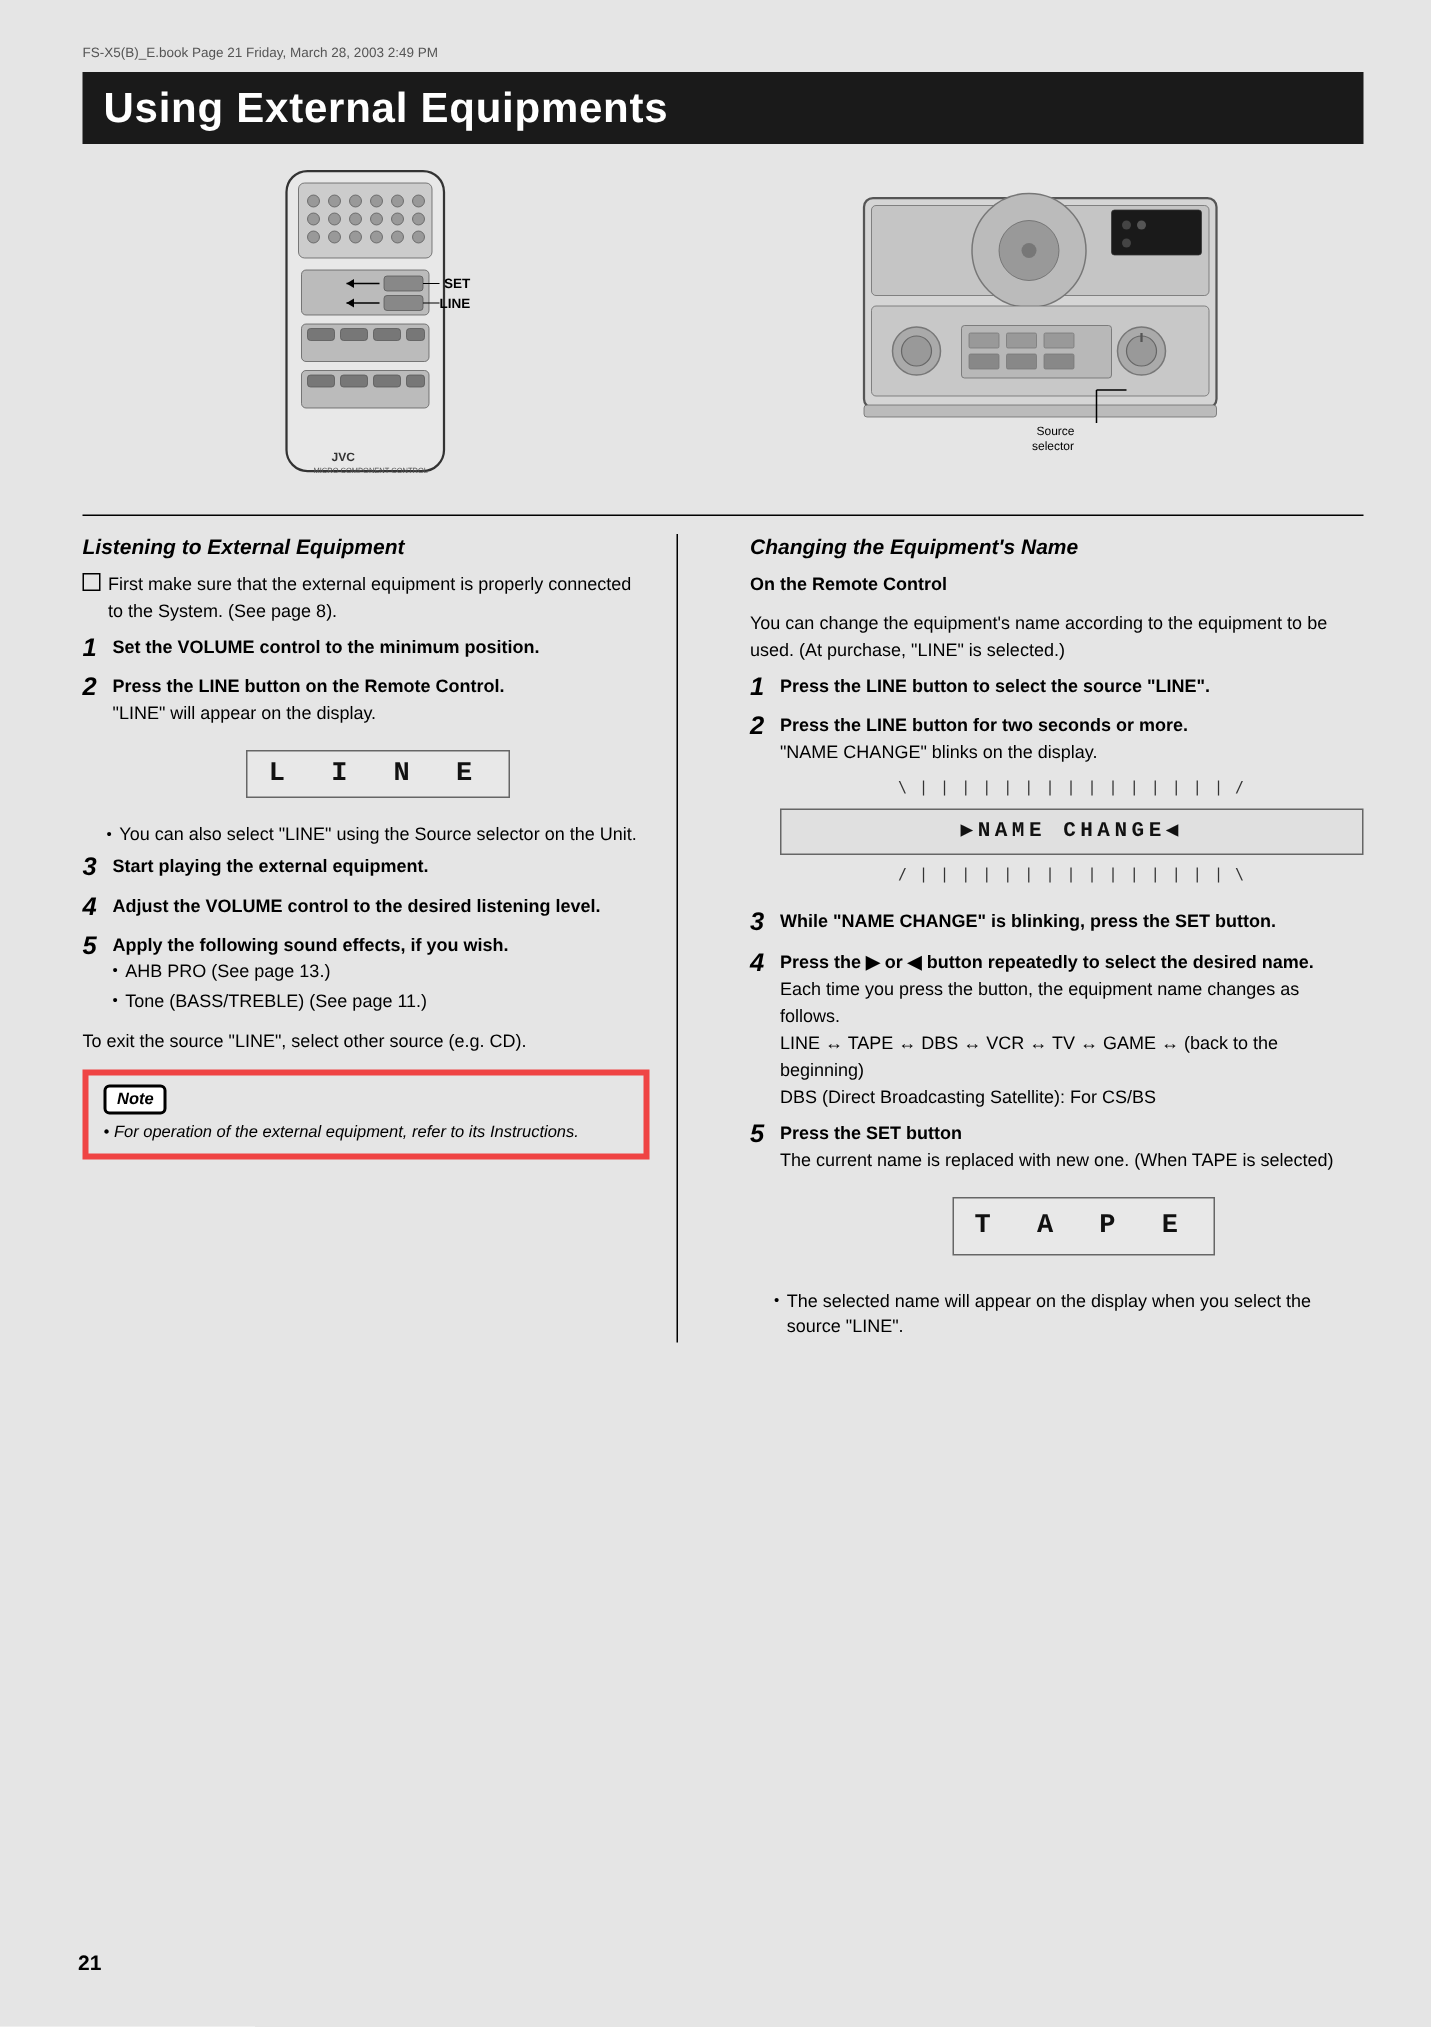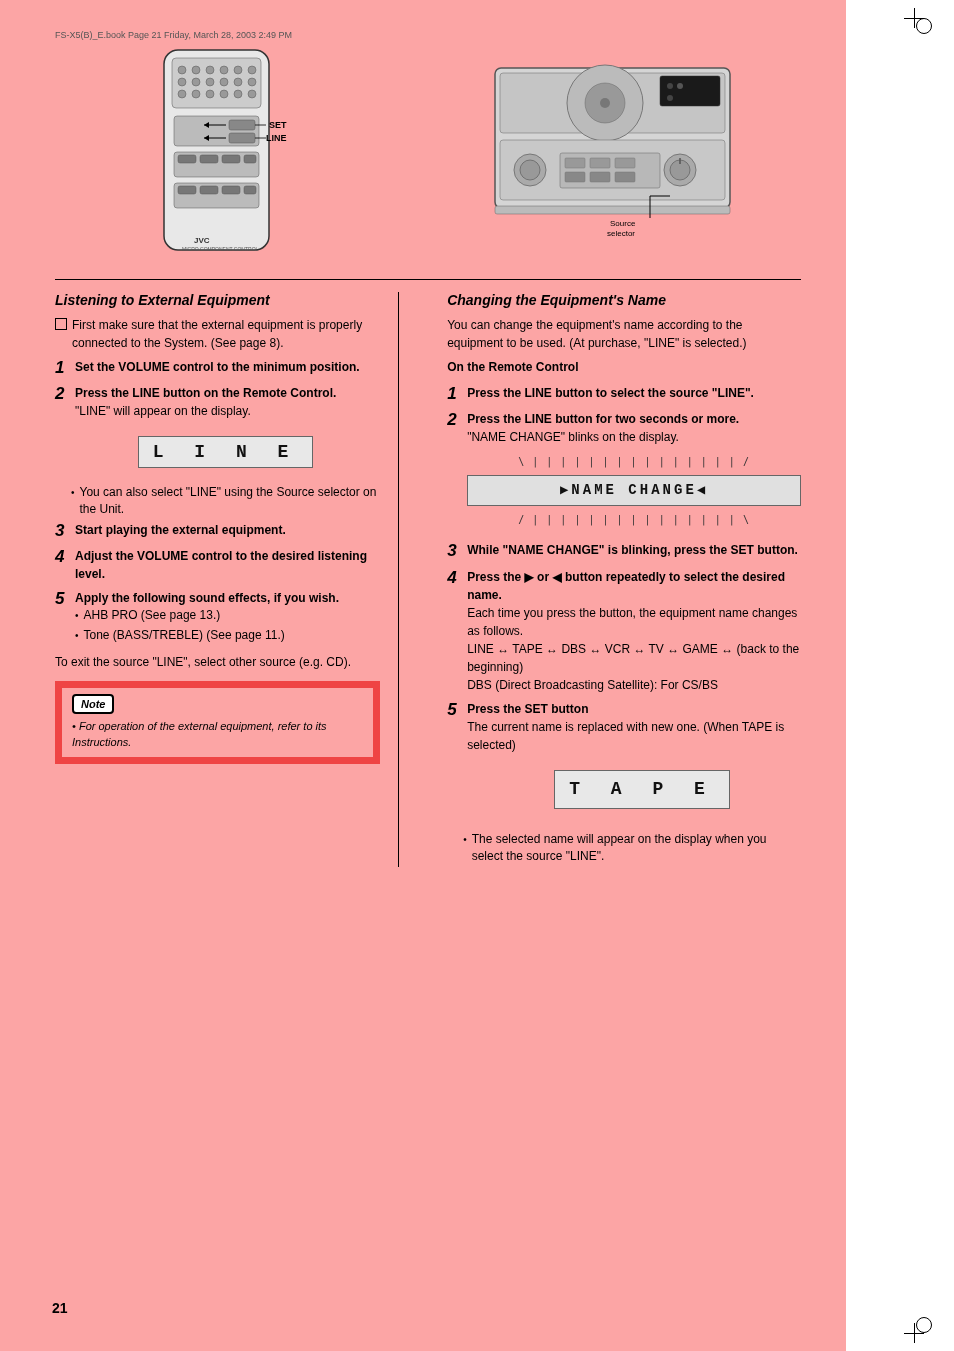--- a/index.html
+++ b/index.html
@@ -7,23 +7,23 @@
       width: 954px;
       min-height: 1351px;
       background: #fff;
       font-family: Arial, Helvetica, sans-serif;
       font-size: 13px;
       color: #000;
       position: relative;
     }
 
     .page-container {
-      width: 846px;
+      width: 954px;
       min-height: 1351px;
-      background: #fca5a5;
+      background: #e5e5e5;
       padding: 30px 45px 30px 55px;
       position: relative;
     }
 
     
     .file-info {
       font-size: 9px;
       color: #555;
       margin-bottom: 8px;
       font-family: Arial, sans-serif;
@@ -191,21 +191,21 @@
       line-height: 1.4;
     }
     .bullet-dot {
       margin-right: 5px;
       font-size: 10px;
       margin-top: 2px;
     }
 
     
     .note-box {
-      border: 7px solid #ef4444;
+      border: 4px solid #ef4444;
       padding: 6px 10px 6px 10px;
       margin-top: 10px;
       position: relative;
     }
     .note-icon-wrap {
       display: flex;
       align-items: center;
       margin-bottom: 4px;
     }
     .note-icon {
@@ -284,20 +284,21 @@
 <div class="corner-mark corner-br"></div>
 <div class="crosshair ch-tl"></div>
 <div class="crosshair ch-tr"></div>
 <div class="crosshair ch-bl"></div>
 <div class="crosshair ch-br"></div>
 
 <div class="page-container">
 
   <div class="file-info">FS-X5(B)_E.book  Page 21  Friday, March 28, 2003  2:49 PM</div>
 
+  <div class="page-title">Using External Equipments</div>
 
   <div class="top-images">
 
     <div class="remote-illustration">
       <div style="position:relative; display:inline-block;">
         <svg width="145" height="210" viewBox="0 0 145 210">
 
           <rect x="20" y="2" width="105" height="200" rx="14" ry="14" fill="#e8e8e8" stroke="#333" stroke-width="1.5"></rect>
 
           <rect x="28" y="10" width="89" height="50" rx="4" fill="#ccc" stroke="#555" stroke-width="0.5"></rect>
@@ -480,23 +481,23 @@
         </div>
         <div class="note-text">
           <span>• </span><span>For operation of the external equipment, refer to its Instructions.</span>
         </div>
       </div>
     </div>
 
     <div class="col-right">
       <div class="section-title">Changing the Equipment's Name</div>
 
+      <p class="body-text" style="font-weight:bold; margin-bottom:8px;">On the Remote Control</p>
+
       <p class="body-text">You can change the equipment's name according to the equipment to be used. (At purchase, "LINE" is selected.)</p>
-
-      <p class="body-text" style="font-weight:bold; margin-bottom:8px;">On the Remote Control</p>
 
       <div class="step">
         <span class="step-num">1</span>
         <div class="step-content">
           <span class="step-bold">Press the LINE button to select the source "LINE".</span>
         </div>
       </div>
 
       <div class="step">
         <span class="step-num">2</span>

